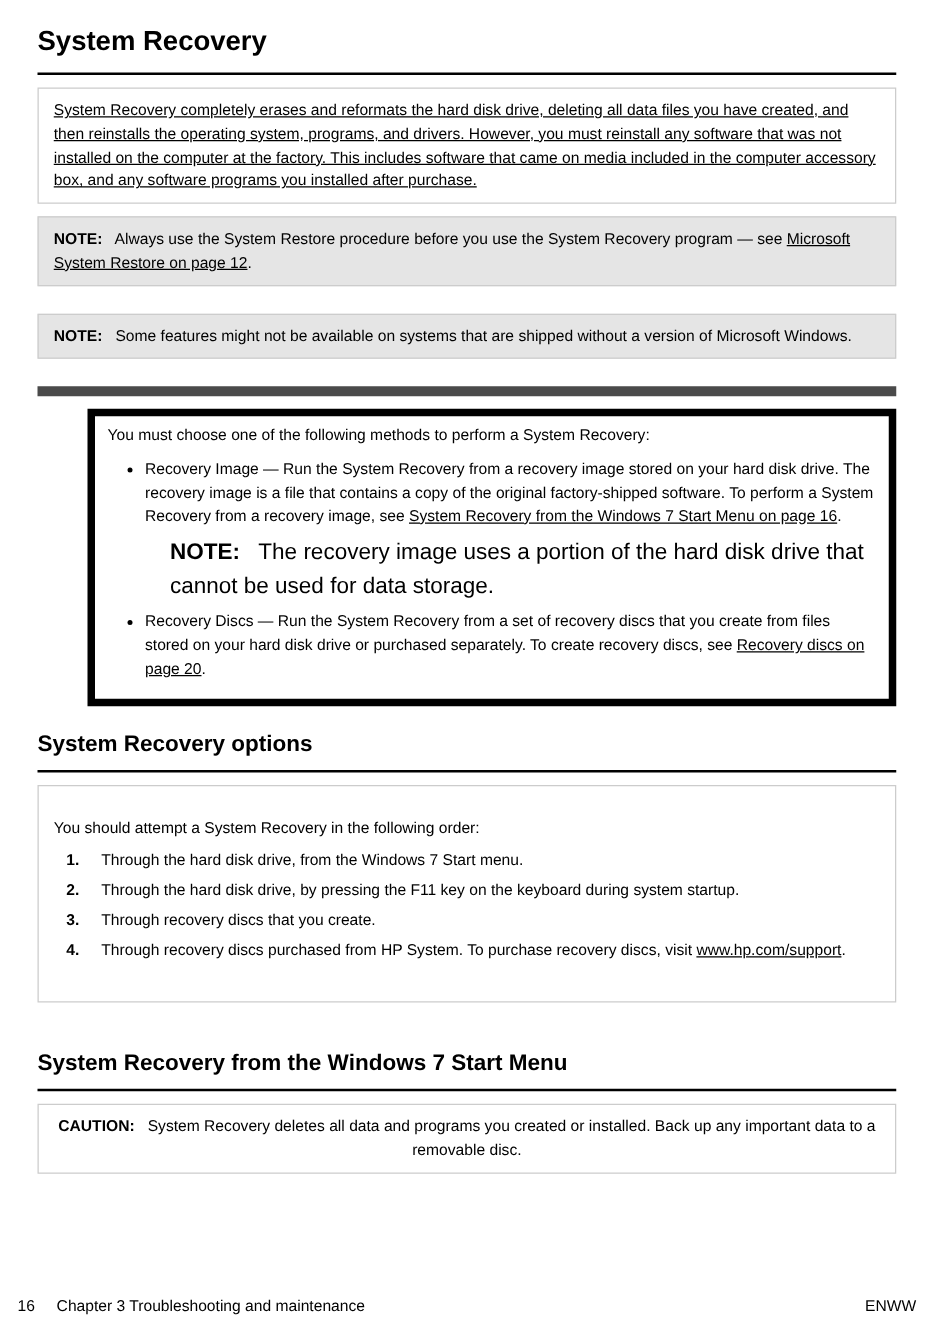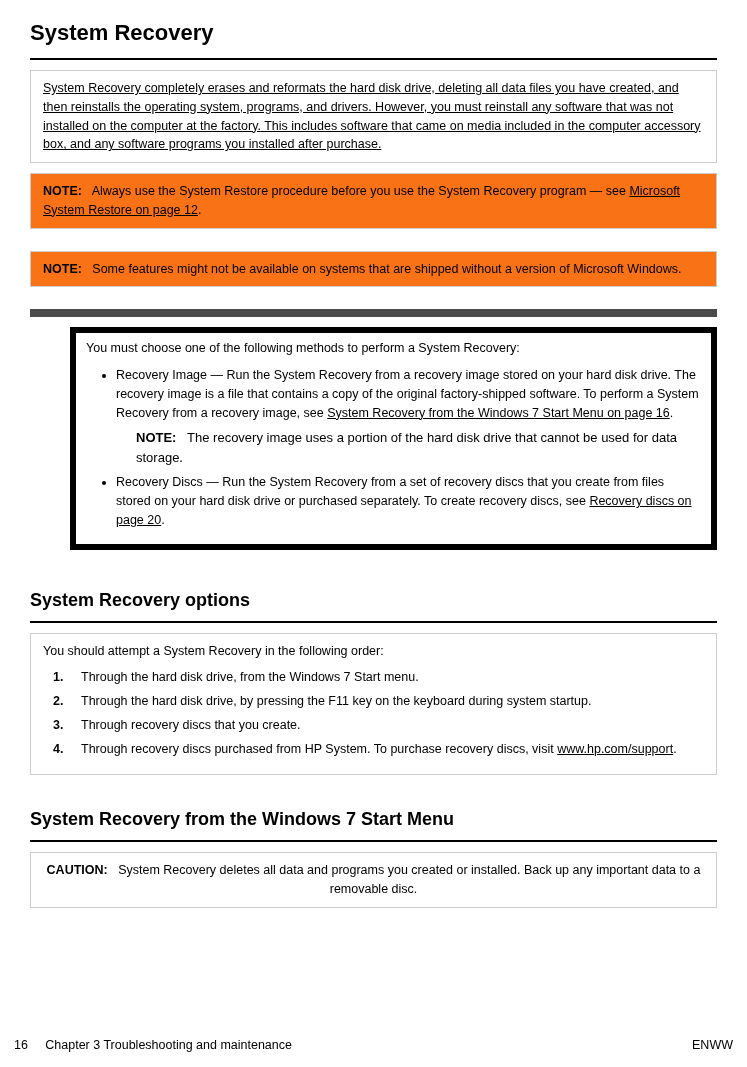--- a/index.html
+++ b/index.html
@@ -23,21 +23,20 @@
       font-weight: bold;
       color: #000;
       margin-bottom: 12px;
       font-family: Arial, Helvetica, sans-serif;
     }
 
     h2.section-title {
       font-size: 18px;
       font-weight: bold;
       color: #000;
-      margin-top: 20px;
       margin-bottom: 10px;
       font-family: Arial, Helvetica, sans-serif;
     }
 
     .info-box {
       border: 1px solid #ccc;
       padding: 8px 12px;
       margin-bottom: 10px;
       background: #fff;
     }
@@ -45,21 +44,21 @@
     .info-box p {
       font-size: 12.5px;
       line-height: 1.5;
       text-decoration: underline;
     }
 
     .note-box {
       border: 1px solid #ccc;
       padding: 8px 12px;
       margin-bottom: 10px;
-      background: #f97316;
+      background: #e5e5e5;
     }
 
     .note-box p {
       font-size: 12.5px;
       line-height: 1.5;
     }
 
     .note-label {
       font-weight: bold;
     }
@@ -119,21 +118,21 @@
 
     .note-inline {
       font-weight: bold;
     }
 
     .inner-note {
       margin: 6px 0 6px 20px;
     }
 
     .inner-note p {
-      font-size: 13px;
+      font-size: 18px;
       line-height: 1.5;
     }
 
     .page-footer {
       position: absolute;
       bottom: 15px;
       left: 0;
       right: 0;
       padding: 0 14px;
       display: flex;
@@ -150,22 +149,22 @@
     }
 
     .caution-box p {
       font-size: 12.5px;
       line-height: 1.5;
       text-align: center;
     }
 
     .ordered-container {
       border: 1px solid #ccc;
-      padding: 8px 12px;
-      margin-bottom: 2px;
+      padding: 24px 12px;
+      margin-bottom: 26px;
     }
 
     .section-intro {
       font-size: 12.5px;
       line-height: 1.5;
       margin-bottom: 8px;
     }
 
     .spacer {
       height: 12px;

